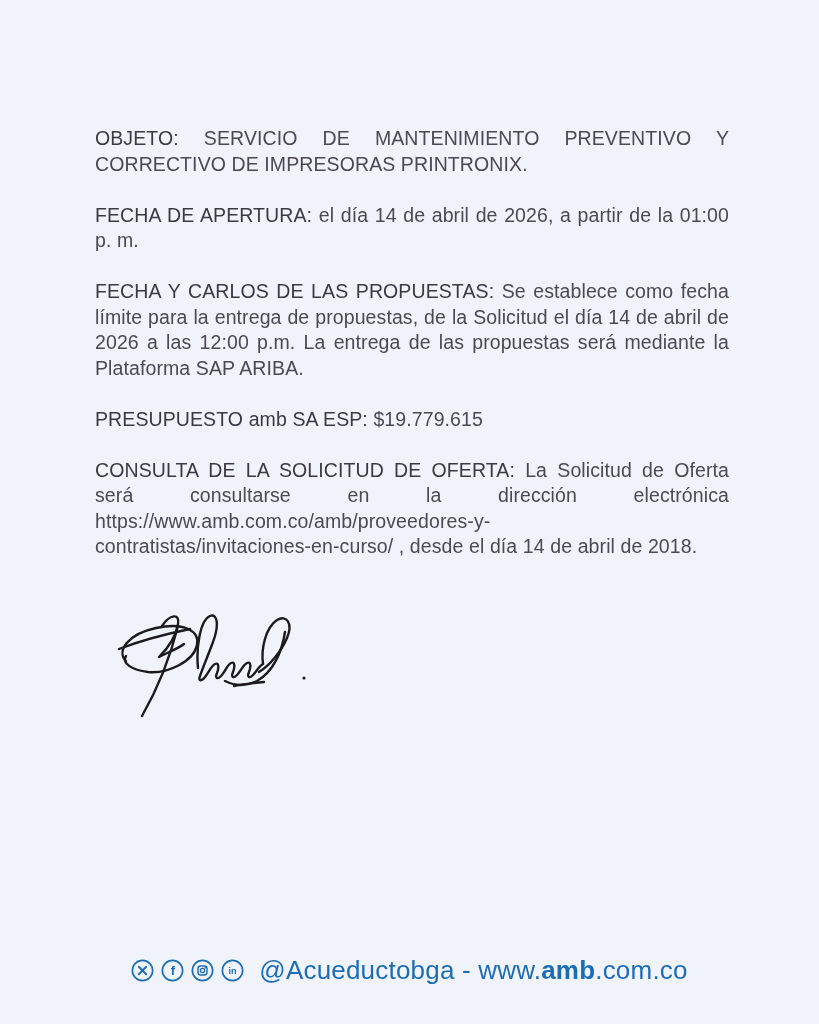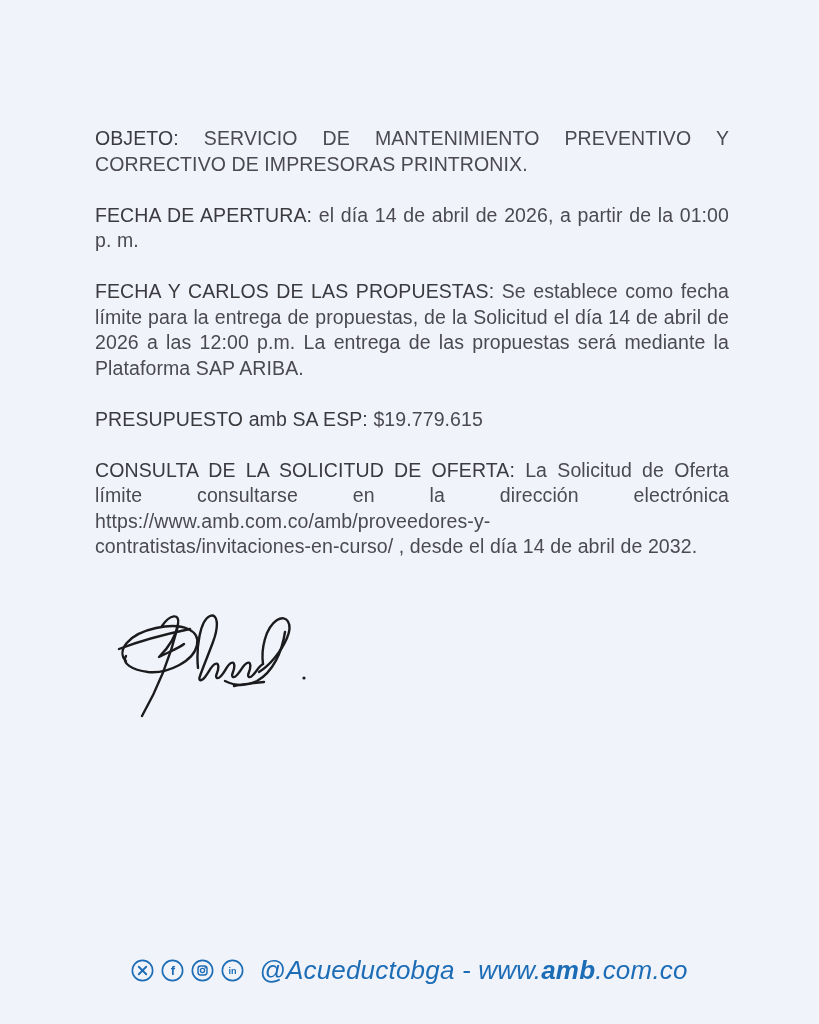--- a/index.html
+++ b/index.html
@@ -67,21 +67,20 @@
     justify-content: center;
     gap: 7px;
   }
   .footer-icon { display: block; }
   .footer-text {
     margin-left: 8px;
     font-size: 26px;
     color: #1c6db6;
     letter-spacing: 0.2px;
     white-space: nowrap;
-    font-style: italic;
   }
   .footer-text .brand-bold { font-weight: bold; }
 </style>
 </head>
 <body>
 
 <div class="doc-body">
 
   <p class="para">
     <strong>OBJETO:</strong>
@@ -98,23 +97,23 @@
     <span>Se establece como fecha límite para la entrega de propuestas, de la Solicitud el día 14 de abril de 2026 a las 12:00 p.m. La entrega de las propuestas será mediante la Plataforma SAP ARIBA.</span>
   </p>
 
   <p class="para">
     <strong>PRESUPUESTO amb SA ESP:</strong>
     <span>$19.779.615</span>
   </p>
 
   <p class="para">
     <strong>CONSULTA DE LA SOLICITUD DE OFERTA:</strong>
-    <span>La Solicitud de Oferta límite consultarse en la dirección electrónica</span>
+    <span>La Solicitud de Oferta será consultarse en la dirección electrónica</span>
     <span class="url-chunk">https://www.amb.com.co/amb/proveedores-y-</span><span class="url-chunk">contratistas/invitaciones-en-curso/</span>
-    <span>, desde el día 14 de abril de 2032.</span>
+    <span>, desde el día 14 de abril de 2018.</span>
   </p>
 
 </div>
 
 <svg class="signature-svg" viewBox="0 0 220 118" fill="none" stroke="#1b1b1e" stroke-width="2.4" stroke-linecap="round" stroke-linejoin="round">
   <path d="M 14,57 C 4,47 16,30 44,24 C 72,18 88,27 85,41 C 82,57 56,70 36,68 C 20,66 9,59 14,52"></path>
   <path d="M 7,45 C 30,36 54,30 78,25"></path>
   <path d="M 50,22 C 58,10 68,9 66,20 C 64,33 55,45 47,53 C 57,48 67,44 72,40"></path>
   <path d="M 66,22 C 59,50 46,84 30,112"></path>
   <path d="M 86,64 C 84,44 88,16 98,12 C 106,9 107,22 101,38 C 95,54 90,66 88,72 C 86,77 89,78 93,73 C 97,68 99,62 103,60 C 107,58 107,64 105,69 C 103,74 105,76 109,72 C 113,68 115,61 119,59 C 123,57 123,63 121,68 C 119,73 121,75 125,71 C 129,67 131,61 135,59 C 139,57 139,63 137,68 C 135,73 137,75 141,71 C 145,67 147,62 151,60"></path>

